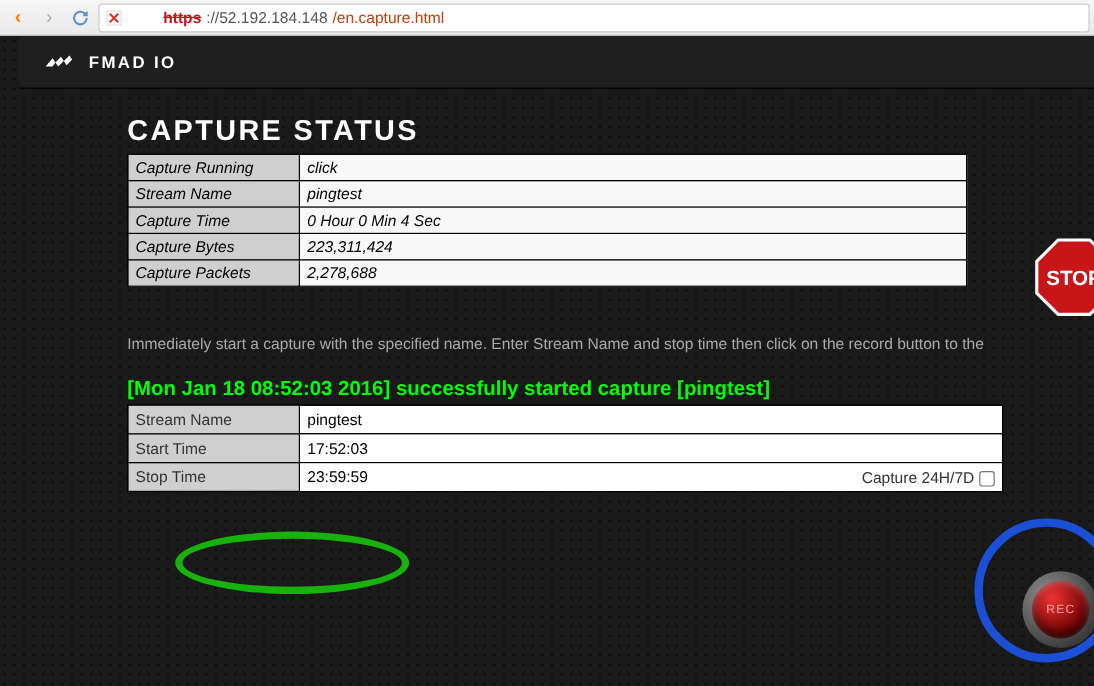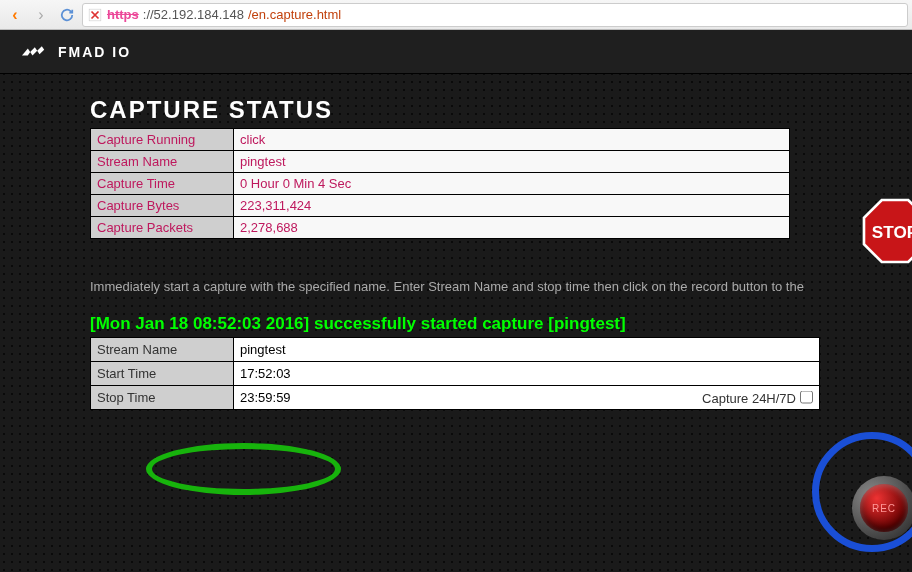--- a/index.html
+++ b/index.html
@@ -6,46 +6,46 @@
   html, body { width: 912px; height: 572px; overflow: hidden; font-family: Arial, Helvetica, sans-serif; background: #ddd; }
   
   
   .browser-bar { height: 30px; background: linear-gradient(#f6f6f6,#e9e9e9); display: flex; align-items: center; padding: 0 4px; border-bottom: 1px solid #bbb; gap: 4px; }
   .nav-btn { width: 22px; height: 22px; display: flex; align-items: center; justify-content: center; border-radius: 3px; cursor: pointer; color: #888; }
   .nav-btn.back { color: #ff7a00; font-weight: bold; }
   .nav-btn.fwd { color: #aaa; }
   .nav-btn.reload { color: #5b90d6; }
   .url-box { flex: 1; height: 24px; background: #fff; border: 1px solid #ccc; border-radius: 3px; display: flex; align-items: center; padding: 0 4px; font-size: 13px; color: #555; gap: 4px; }
   .url-sec { width: 16px; height: 16px; display: flex; align-items: center; justify-content: center; color: #d33; font-size: 11px; }
-  .url-https { color: #ec4899; text-decoration: line-through; font-weight: bold; }
+  .url-https { color: #b91c1c; text-decoration: line-through; font-weight: bold; margin-left: 29px; }
   .url-path { color: #c2410c; }
   
   
-  .page { position: absolute; top: 30px; left: 0; right: 0; bottom: 0; background: #1a1a1a; background-image: radial-gradient(rgba(0,0,0,.6) 1px, transparent 1px); background-size: 8px 8px; color: #eee; }
+  .page { position: absolute; top: 30px; left: 0; right: 0; bottom: 0; background: #1a1a1a; background-image: radial-gradient(rgba(0,0,0,.6) 1px, transparent 1px); background-size: 8px 8px; color: #eee; padding-left: 16px; }
   .topbar { height: 44px; background: #1f1f1f; display: flex; align-items: center; padding: 0 22px; border-bottom: 1px solid #000; }
   .logo { display: flex; align-items: center; gap: 8px; color: #fff; font-size: 14px; font-weight: bold; letter-spacing: 2px; }
   .logo svg { width: 28px; height: 18px; }
   
   .content { padding: 22px 0 0 90px; position: relative; }
   h1 { font-size: 24px; font-weight: 700; letter-spacing: 2px; color: #fff; margin-bottom: 4px; }
   .subtitle { font-size: 13px; color: #aaa; margin-bottom: 20px; white-space: nowrap; }
   
   .data-table { border-collapse: collapse; width: 700px; margin-bottom: 40px; }
-  .data-table td { border: 1px solid #000; padding: 3px 6px; font-size: 13px; background: #d8d8d8; color: #be185d; height: 22px; }
+  .data-table td { border: 1px solid #000; padding: 3px 6px; font-size: 13px; background: #d8d8d8; color: #000000; height: 22px; font-style: italic; }
   .data-table td.label { width: 143px; background: #cfcfcf; }
   .data-table td.val { background: #f8f8f8; }
   
   .status-line { color: #0f0; font-size: 17px; font-weight: bold; margin-bottom: 3px; }
   
   .quick-table { border-collapse: collapse; width: 730px; }
   .quick-table td { border: 1px solid #000; padding: 0; font-size: 13px; background: #d8d8d8; color: #333; height: 24px; }
   .quick-table td.label { width: 143px; padding: 2px 6px; background: #cfcfcf; }
   .quick-table td.val { background: #fff; position: relative; }
   .quick-table input[type=text] { width: 100%; height: 100%; border: none; padding: 2px 6px; font-size: 13px; background: transparent; outline: none; }
-  .row247 { position: absolute; right: 6px; top: 50%; transform: translateY(-50%); display: flex; align-items: flex-start; gap: 4px; color: #333; font-size: 13px; }
+  .row247 { position: absolute; right: 6px; top: 50%; transform: translateY(-50%); display: flex; align-items: flex-end; gap: 4px; color: #333; font-size: 13px; }
   
   
   .stop-sign { position: absolute; top: 168px; right: -16px; width: 66px; height: 66px; cursor: pointer; }
   .stop-sign svg { width: 100%; height: 100%; }
   
   
   .rec-btn { position: absolute; top: 446px; right: -4px; width: 64px; height: 64px; cursor: pointer; }
   .rec-btn .outer { width: 64px; height: 64px; border-radius: 50%; background: radial-gradient(circle at 30% 30%, #888, #222); display: flex; align-items: center; justify-content: center; }
   .rec-btn .inner { width: 48px; height: 48px; border-radius: 50%; background: radial-gradient(circle at 35% 30%, #e33, #600 70%, #300); display: flex; align-items: center; justify-content: center; color: #f99; font-size: 10px; font-weight: normal; letter-spacing: 1px; box-shadow: inset 0 2px 6px rgba(255,255,255,.3), inset 0 -4px 8px rgba(0,0,0,.6); }
   

